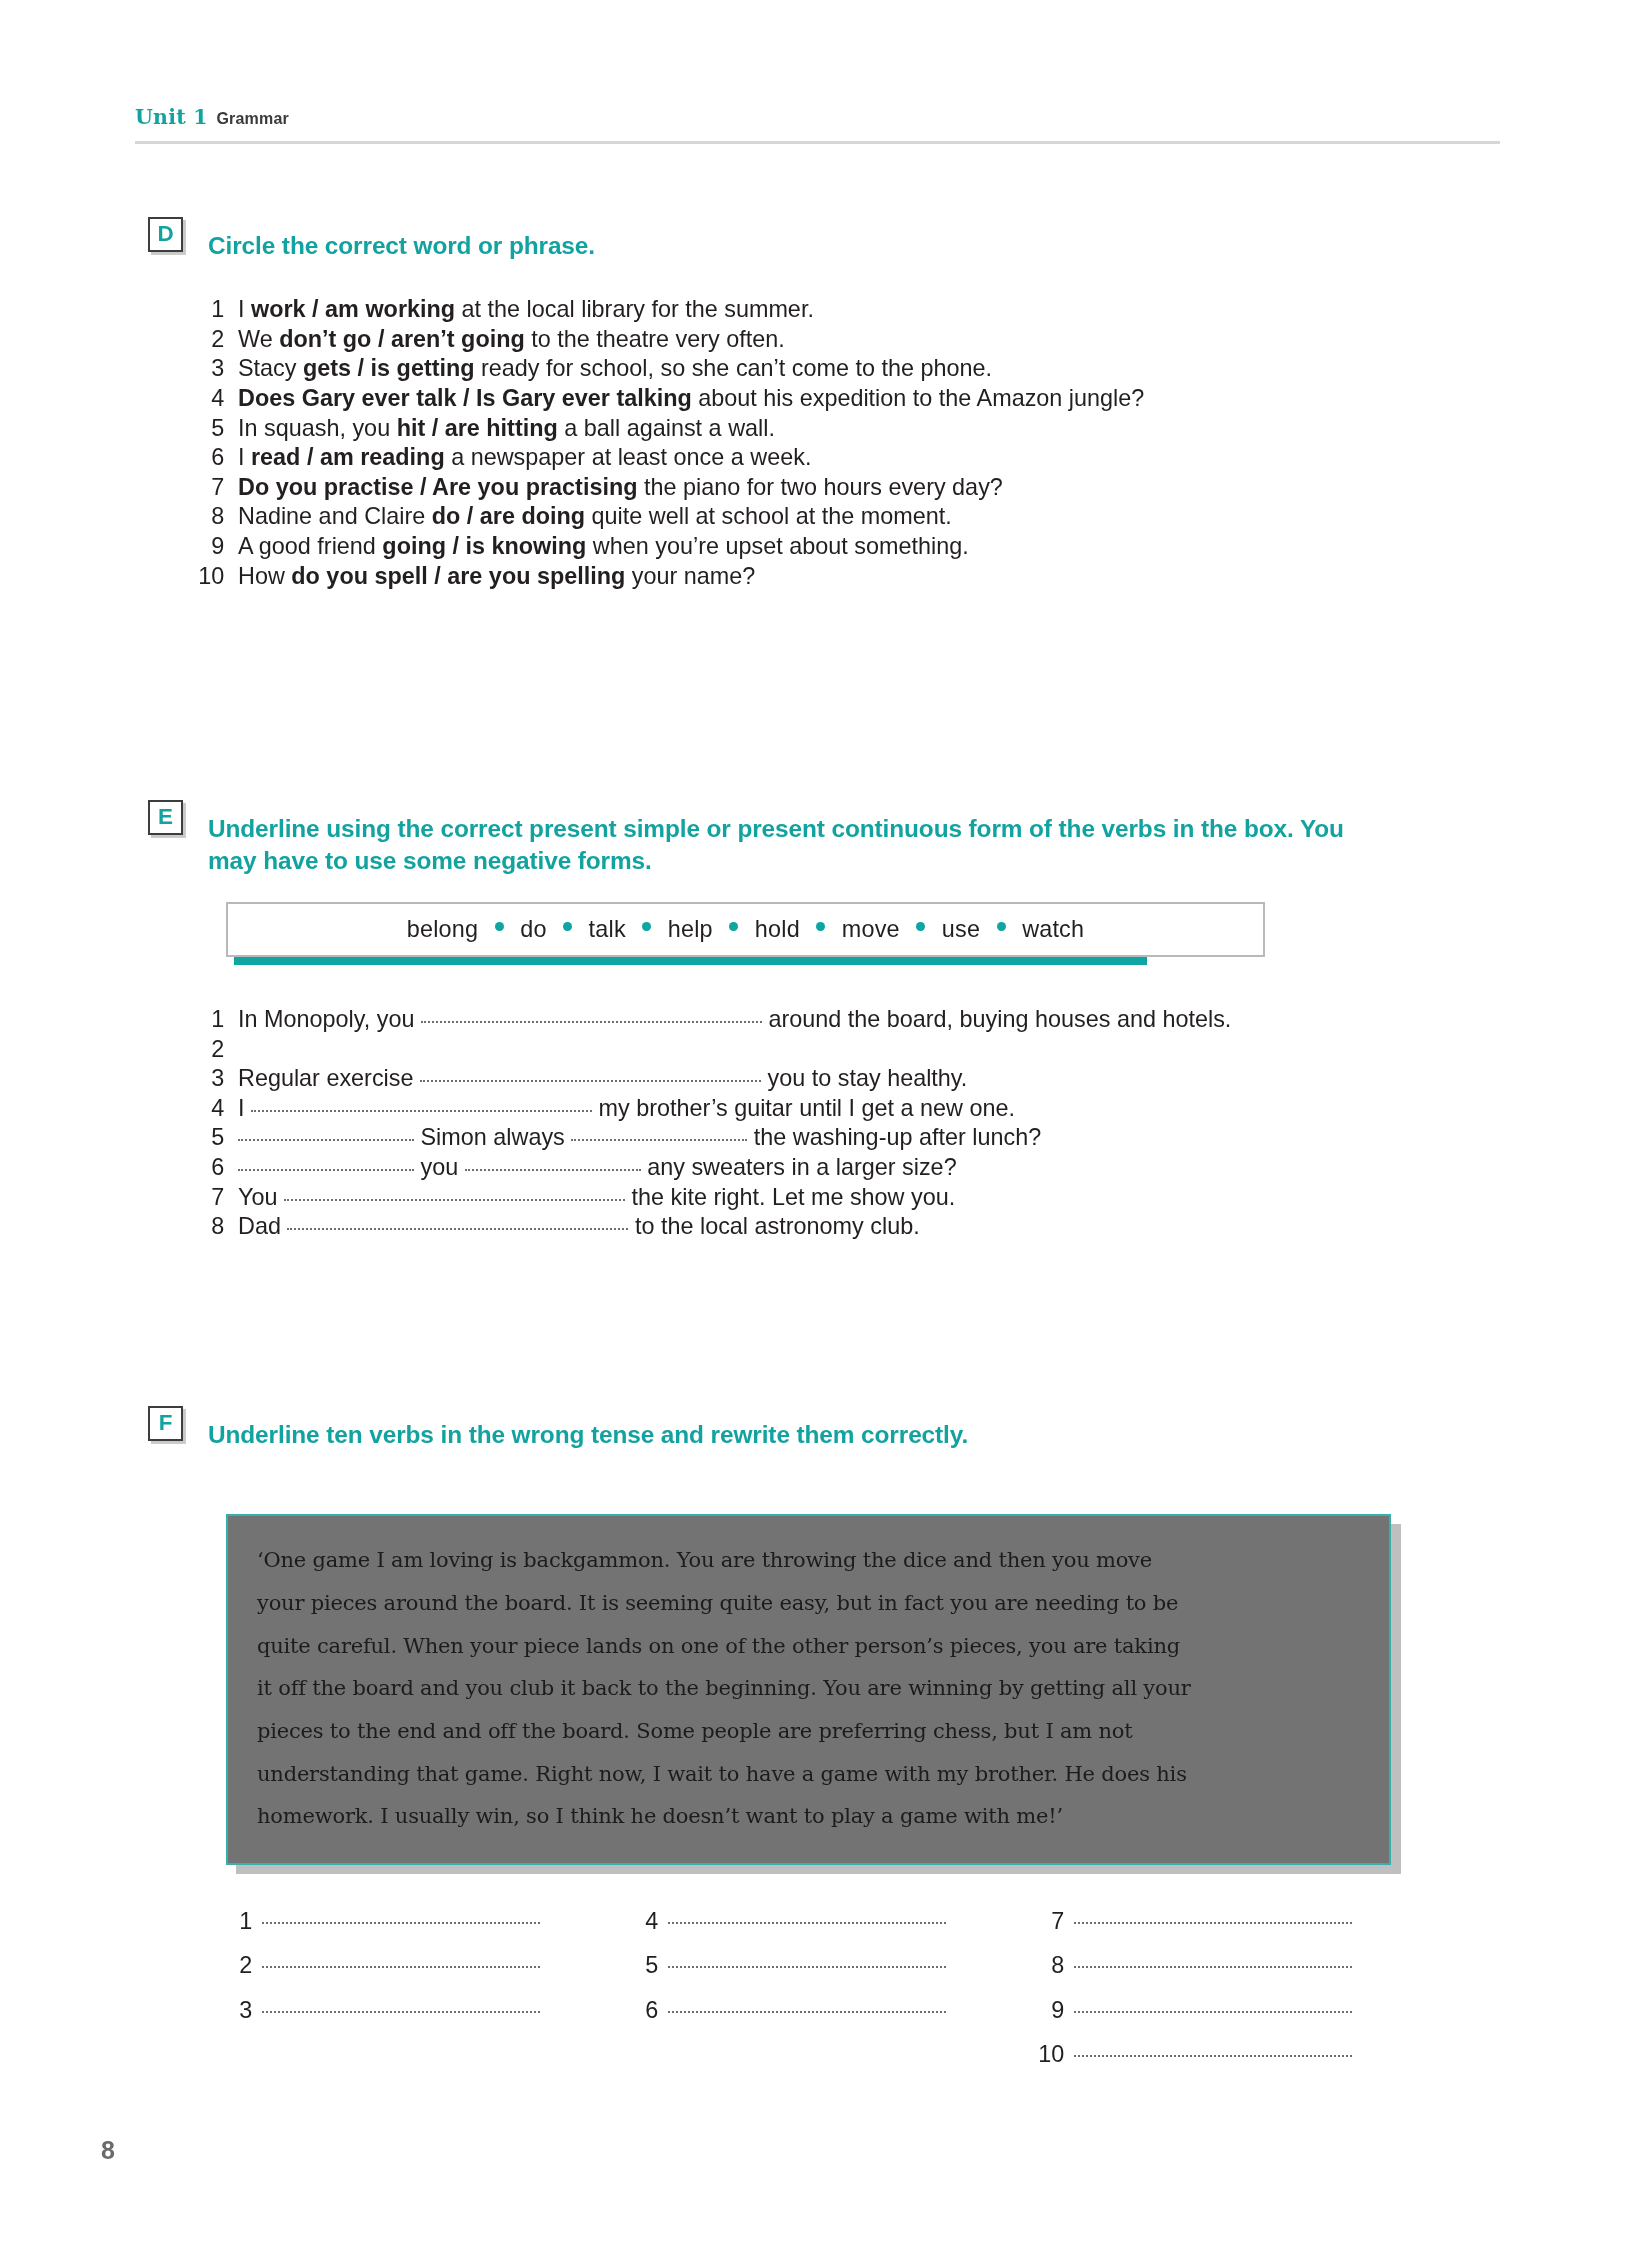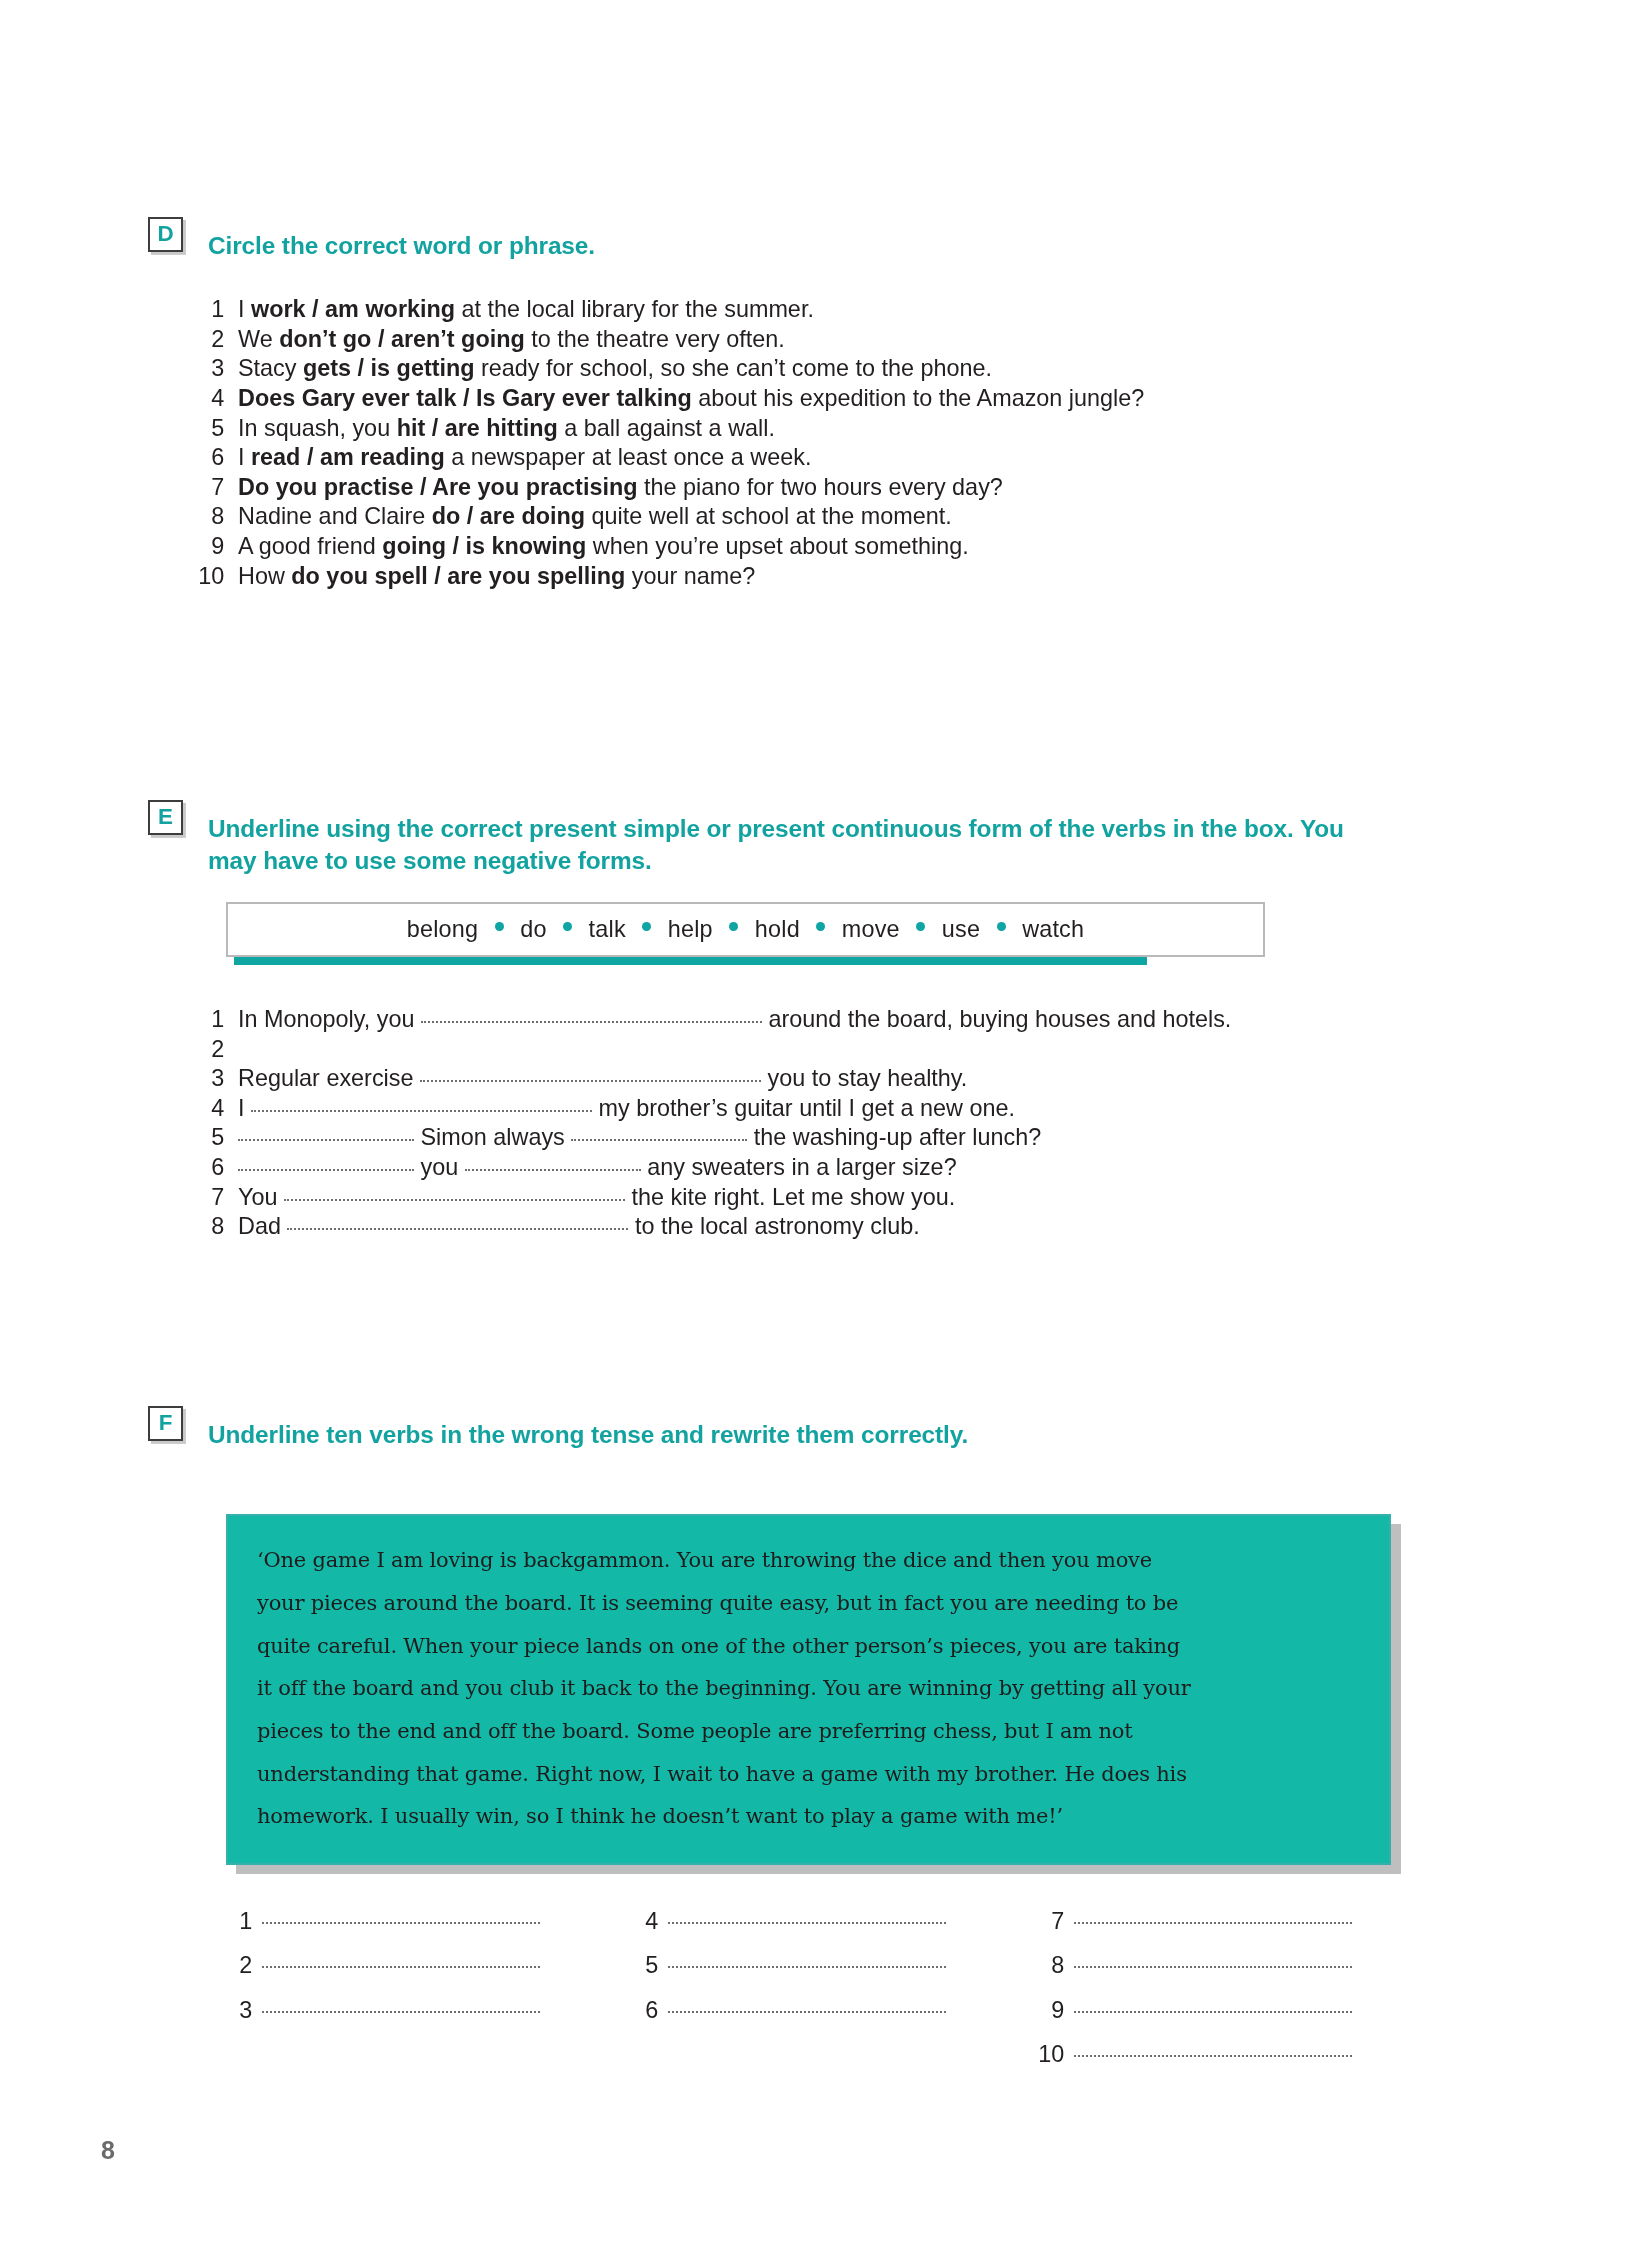--- a/index.html
+++ b/index.html
@@ -179,21 +179,21 @@
   
   .passage-wrap {
     position: absolute;
     left: 226px;
     top: 1514px;
   }
   .passage {
     position: relative;
     width: 1165px;
     border: 2px solid #35b0ad;
-    background: #14b8a6;
+    background: #737373;
     box-sizing: border-box;
     padding: 23.4px 29px 25px 29px;
     z-index: 2;
   }
   .passage-shadow {
     position: absolute;
     left: 9.8px;
     top: 9.8px;
     width: 1165px;
     height: 265px;
@@ -254,20 +254,27 @@
     font-size: 25px;
     font-weight: bold;
     color: #6b6b6b;
   }
 </style>
 </head>
 <body>
 
 <div class="page">
 
+  <div class="runhead">
+    <div class="runhead-line1">
+      <span class="runhead-unit">Unit 1</span>
+      <span class="runhead-sub">Grammar</span>
+    </div>
+    <div class="runhead-rule"></div>
+  </div>
 
   <div class="exercise" style="left:148px; top:217px; width:1317px;">
     <div class="ex-head">
       <div class="ex-letter">D</div>
       <div class="ex-title">Circle the correct word or phrase.</div>
     </div>
     <ul class="qlist" id="d-list" style="margin-top:33px; margin-left:45px;">
         <li class="qitem">
           <span class="qnum">1</span>
           <span class="qtext">I <b>work / am working</b> at the local library for the summer.</span>

